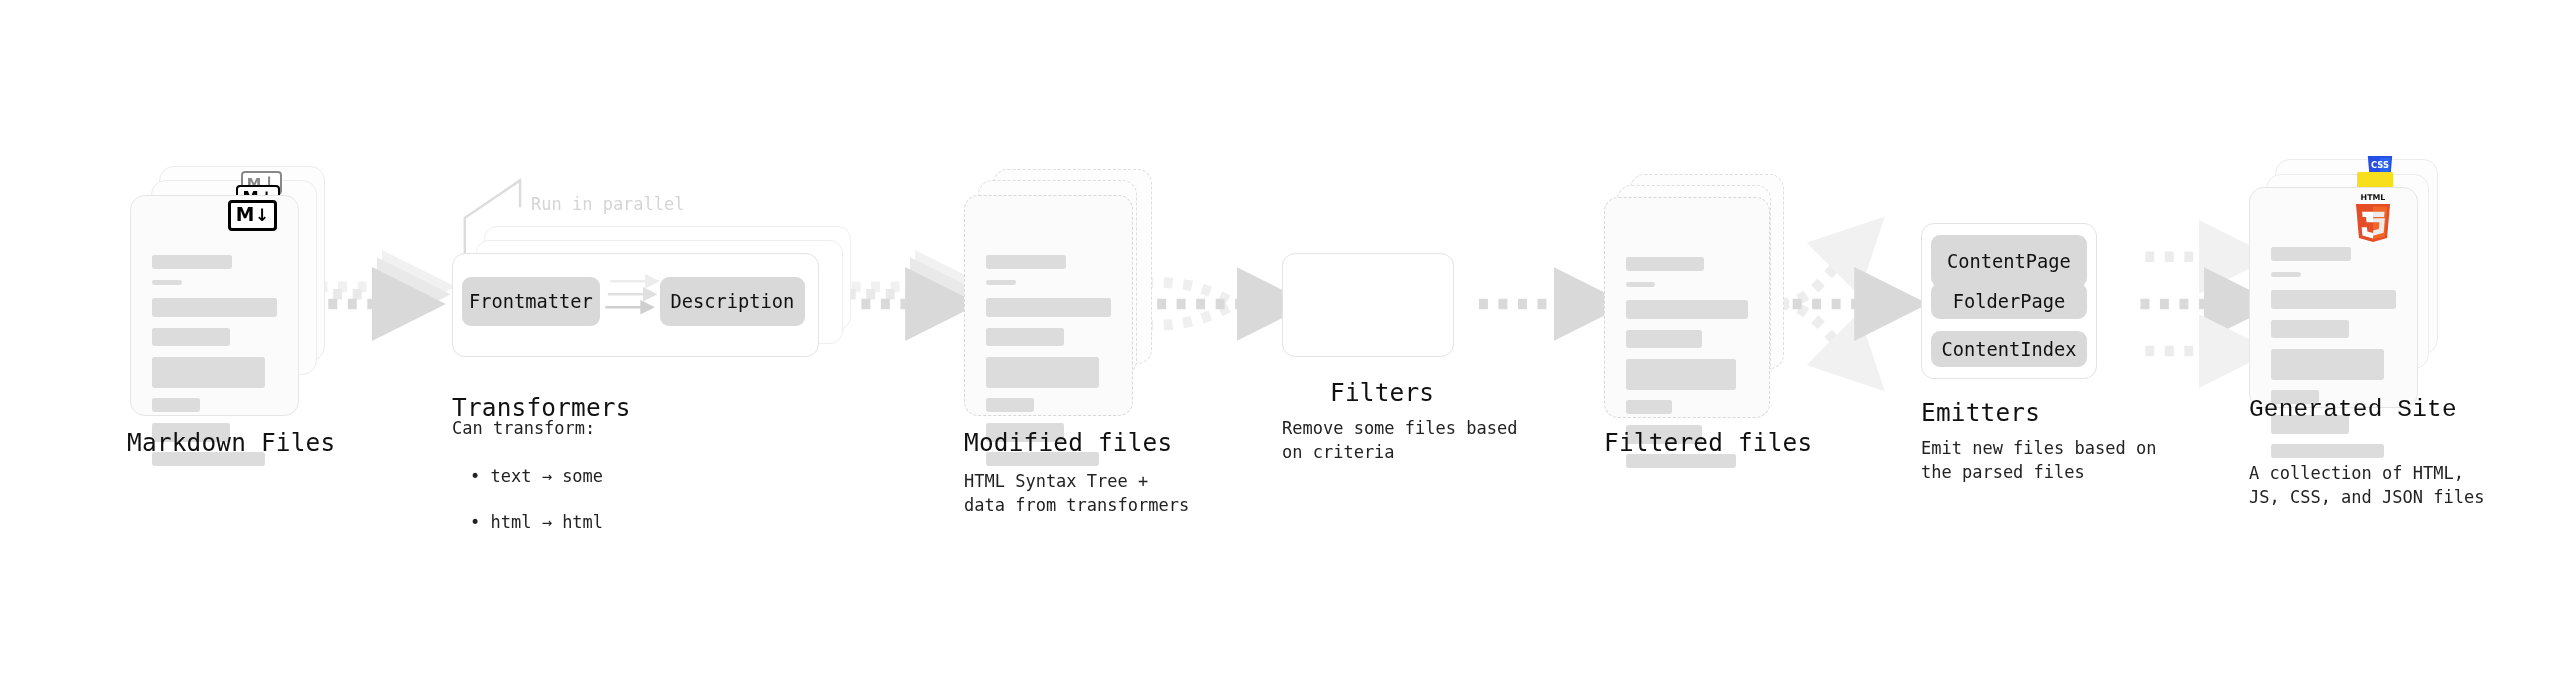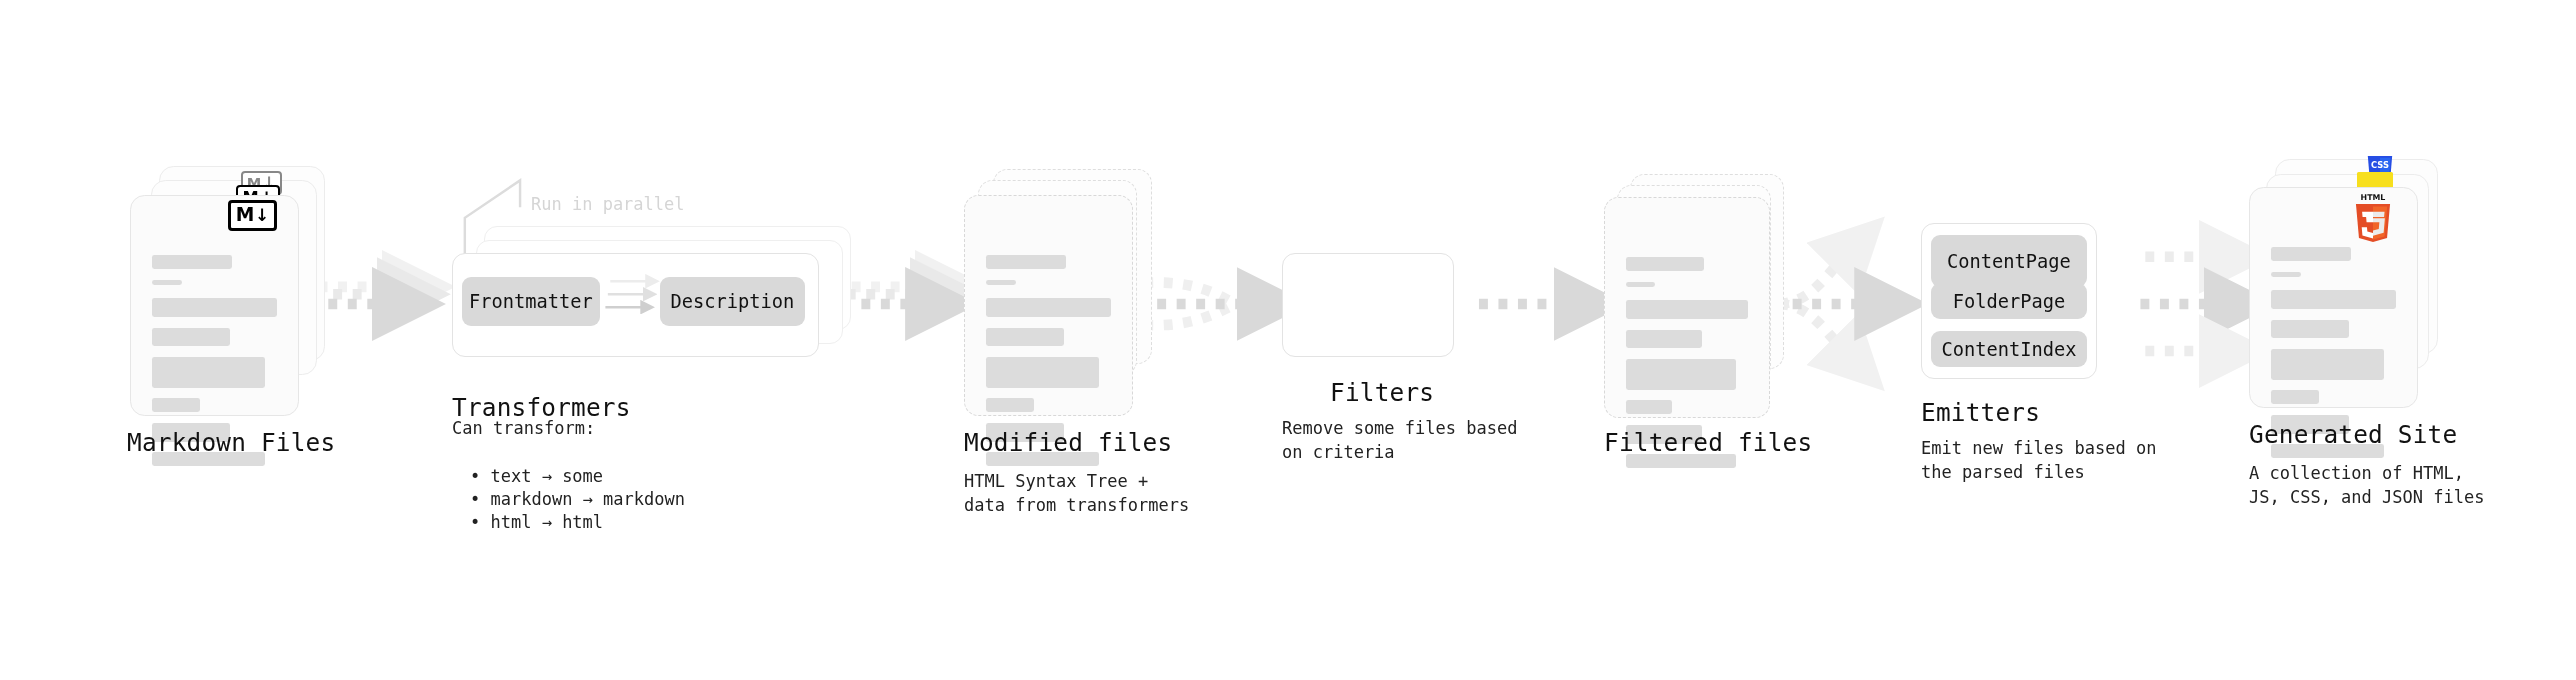--- a/index.html
+++ b/index.html
@@ -214,23 +214,20 @@
     <line x1="751" y1="346" x2="800" y2="346" stroke="#ececec" stroke-width="3" marker-end="url(#ti1)"></line>
     <line x1="748" y1="362" x2="797" y2="362" stroke="#e0e0e0" stroke-width="3" marker-end="url(#ti2)"></line>
     <line x1="745" y1="378" x2="794" y2="378" stroke="#cfcfcf" stroke-width="3" marker-end="url(#ti3)"></line>
   </svg>
 
   <div class="node-title" style="left:452px; top:364px;margin-top:29px;">Transformers</div>
   <div class="node-desc" style="left:452px; top:416px;">Can transform:</div>
   <div class="node-desc" style="left:470px; top:440px;">
     <span>•&nbsp;</span><span>text → some</span>
   </div>
-  <div class="node-desc" style="left:470px; top:463px;">
-    <span>•&nbsp;</span><span>markdown → markdown</span>
-  </div>
   <div class="node-desc" style="left:470px; top:486px;">
     <span>•&nbsp;</span><span>html → html</span>
   </div>
 
   <div class="stack-ghost dashed" style="left:993px; top:169px; width:159px; height:195px;"></div>
   <div class="stack-ghost dashed" style="left:978px; top:180px; width:159px; height:195px;"></div>
   <div class="card dashed" style="left:964px; top:195px; width:169px; height:221px;">
     <div class="bars">
       <div class="bar" style="width:64%;  height:14px;"></div>
       <div class="bar" style="width:24%;  height:5.7px; margin-bottom:13px;"></div>
@@ -304,18 +301,18 @@
   <svg class="html5-badge" viewBox="0 0 64 76" xmlns="http://www.w3.org/2000/svg" style="left:2352px; top:192px; width:42px; height:50px;">
     <text x="32" y="12" font-family="DejaVu Sans, sans-serif" font-size="12" font-weight="bold" fill="#111111" text-anchor="middle">HTML</text>
     <path d="M6,18 H58 L53.4,70 L32,76 L10.6,70 Z" fill="#e44d26"></path>
     <path d="M32,22 H53.6 L49.6,67.6 L32,72.4 Z" fill="#f16529"></path>
     <path d="M32,38 H21.5 l0.7,8 H32 v-8 z M32,30 H15.4 l0.7,8 H32 v-8 z
              M32,62.5 l-8.6,-2.4 -0.6,-6.6 h-8 l1.1,12.6 16.1,4.5 z" fill="#ffffff"></path>
     <path d="M32,46 h9.7 l-0.9,10.2 -8.8,2.4 v8 l16.2,-4.5 1.9,-22.1 H32 v6 z
              M32,30 v8 h16.9 l0.7,-8 z" fill="#ebebeb"></path>
   </svg>
 
-  <div class="node-title" style="left:2249px; top:420px;">Generated Site</div>
+  <div class="node-title" style="left:2249px; top:396px;font-family:Liberation Mono, monospace;">Generated Site</div>
   <div class="node-desc" style="left:2249px; top:461px;">A collection of HTML,
 JS, CSS, and JSON files</div>
 
 </div>
 
 
 </body></html>

